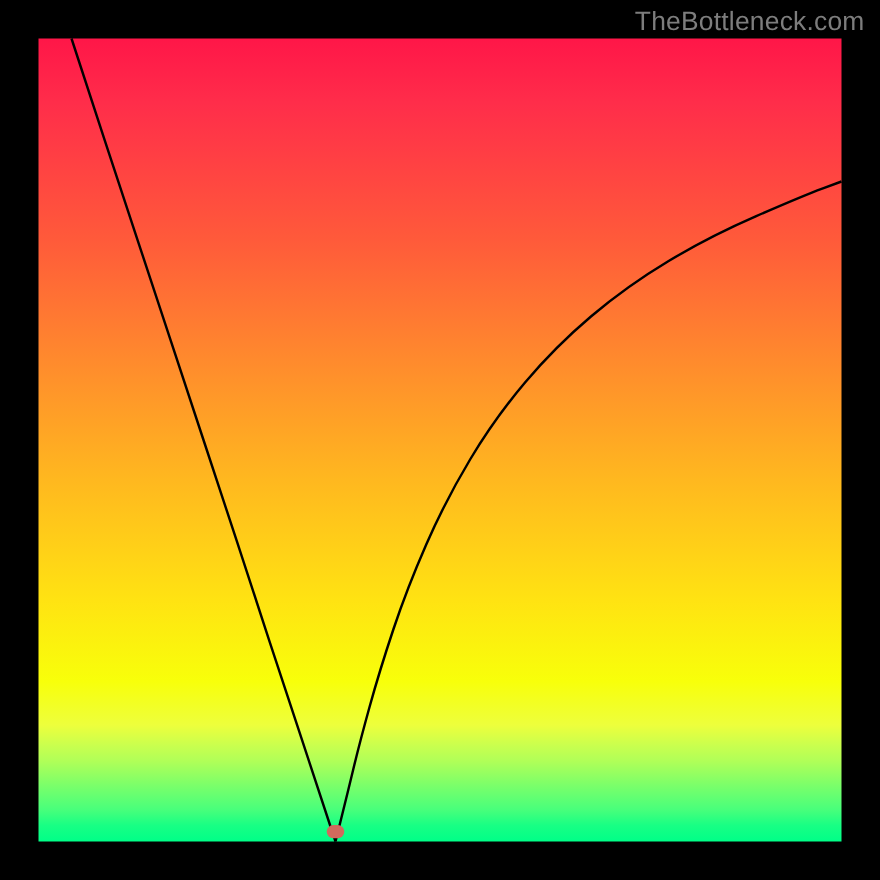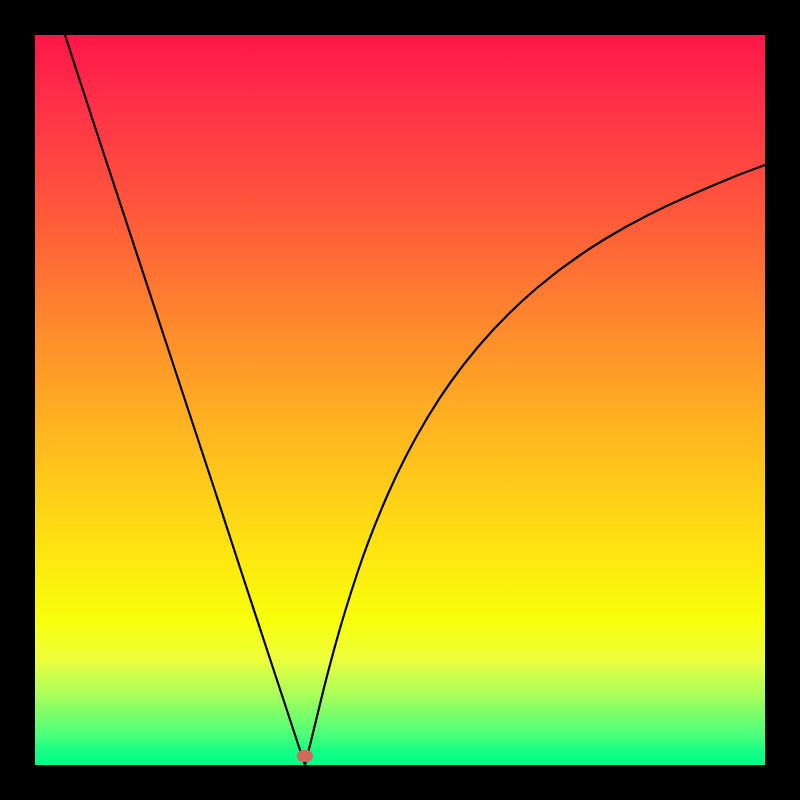--- a/index.html
+++ b/index.html
@@ -70,20 +70,21 @@
     height: 12px;
     border-radius: 6px;
     background: #d06a5d;
     transform: translate(-50%, -50%);
   }
 </style>
 </head>
 <body>
 
 <div class="frame">
+  <div class="attrib">TheBottleneck.com</div>
 
   <div class="plot">
     <svg class="curve" viewBox="0 0 730 730" preserveAspectRatio="none">
       <path id="left-branch" d="M30 0 L60 92 L90 183 L120 274 L150 365 L180 456 L210 548 L240 639 L265 715 L270 730"></path>
       <path id="right-branch" d="M270 730 Q 280 690 286 665 Q 292 640 301 607.5 Q 310 575 322.5 537.5 Q 335 500 352.5 460 Q 370 420 392.5 382.5 Q 415 345 442.5 312.5 Q 470 280 502.5 252.5 Q 535 225 572.5 202.5 Q 610 180 652.5 161.5 Q 695 143 712.5 136.5 T 730 130"></path>
     </svg>
     <div class="dot" id="marker" style="left: 270px; top: 721px; background: rgb(208, 106, 93);"></div>
   </div>
 </div>
 

